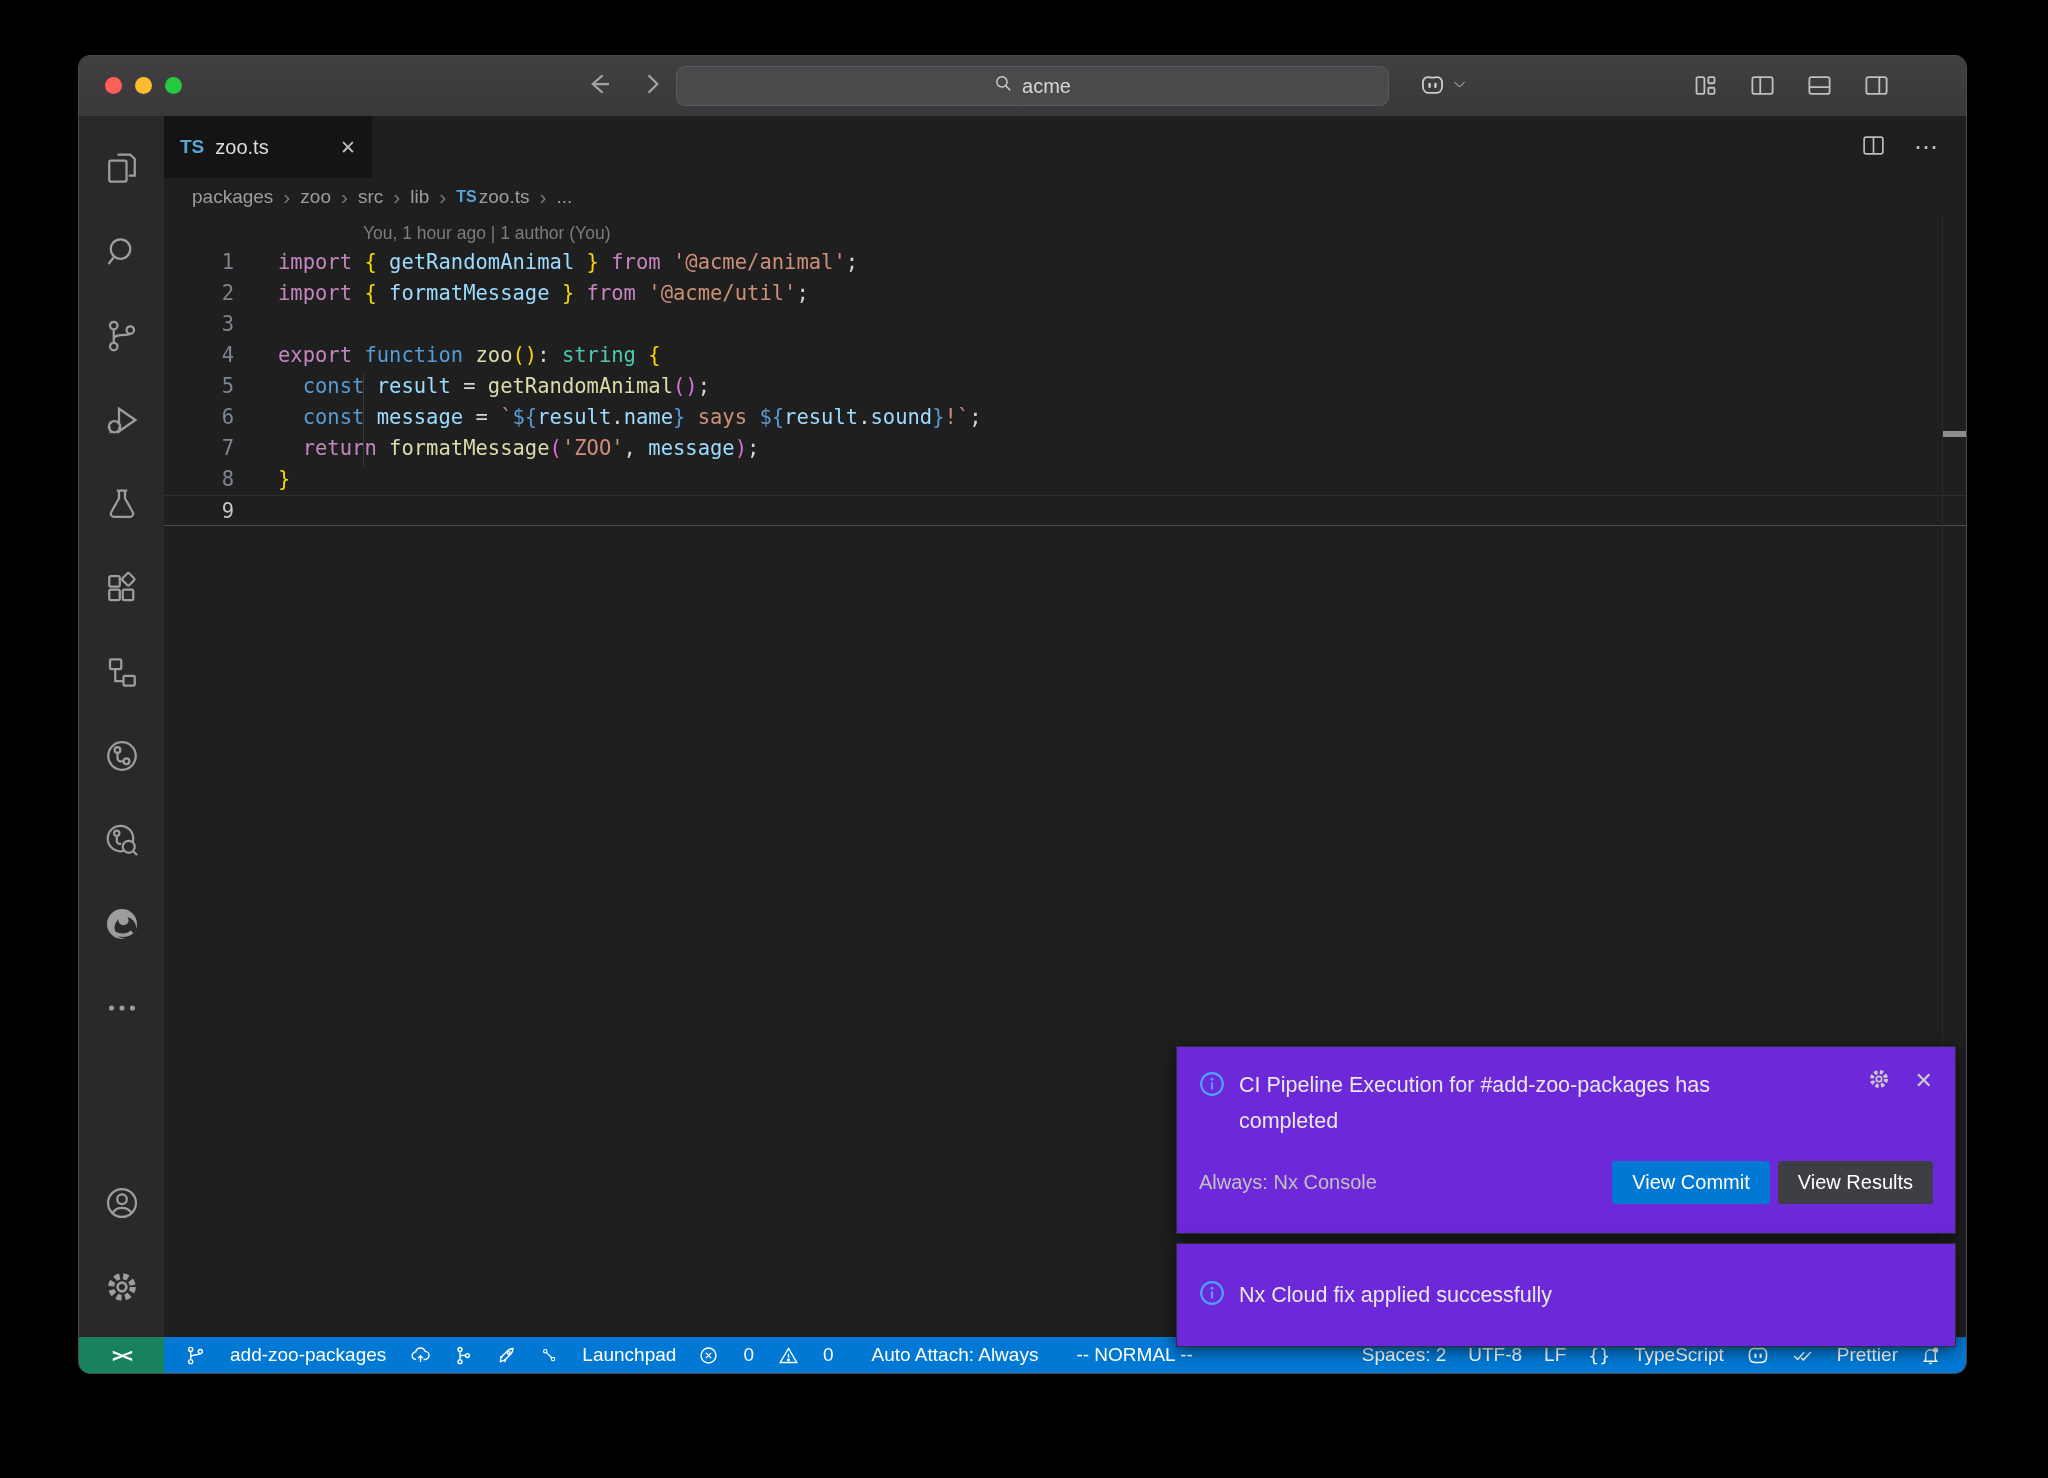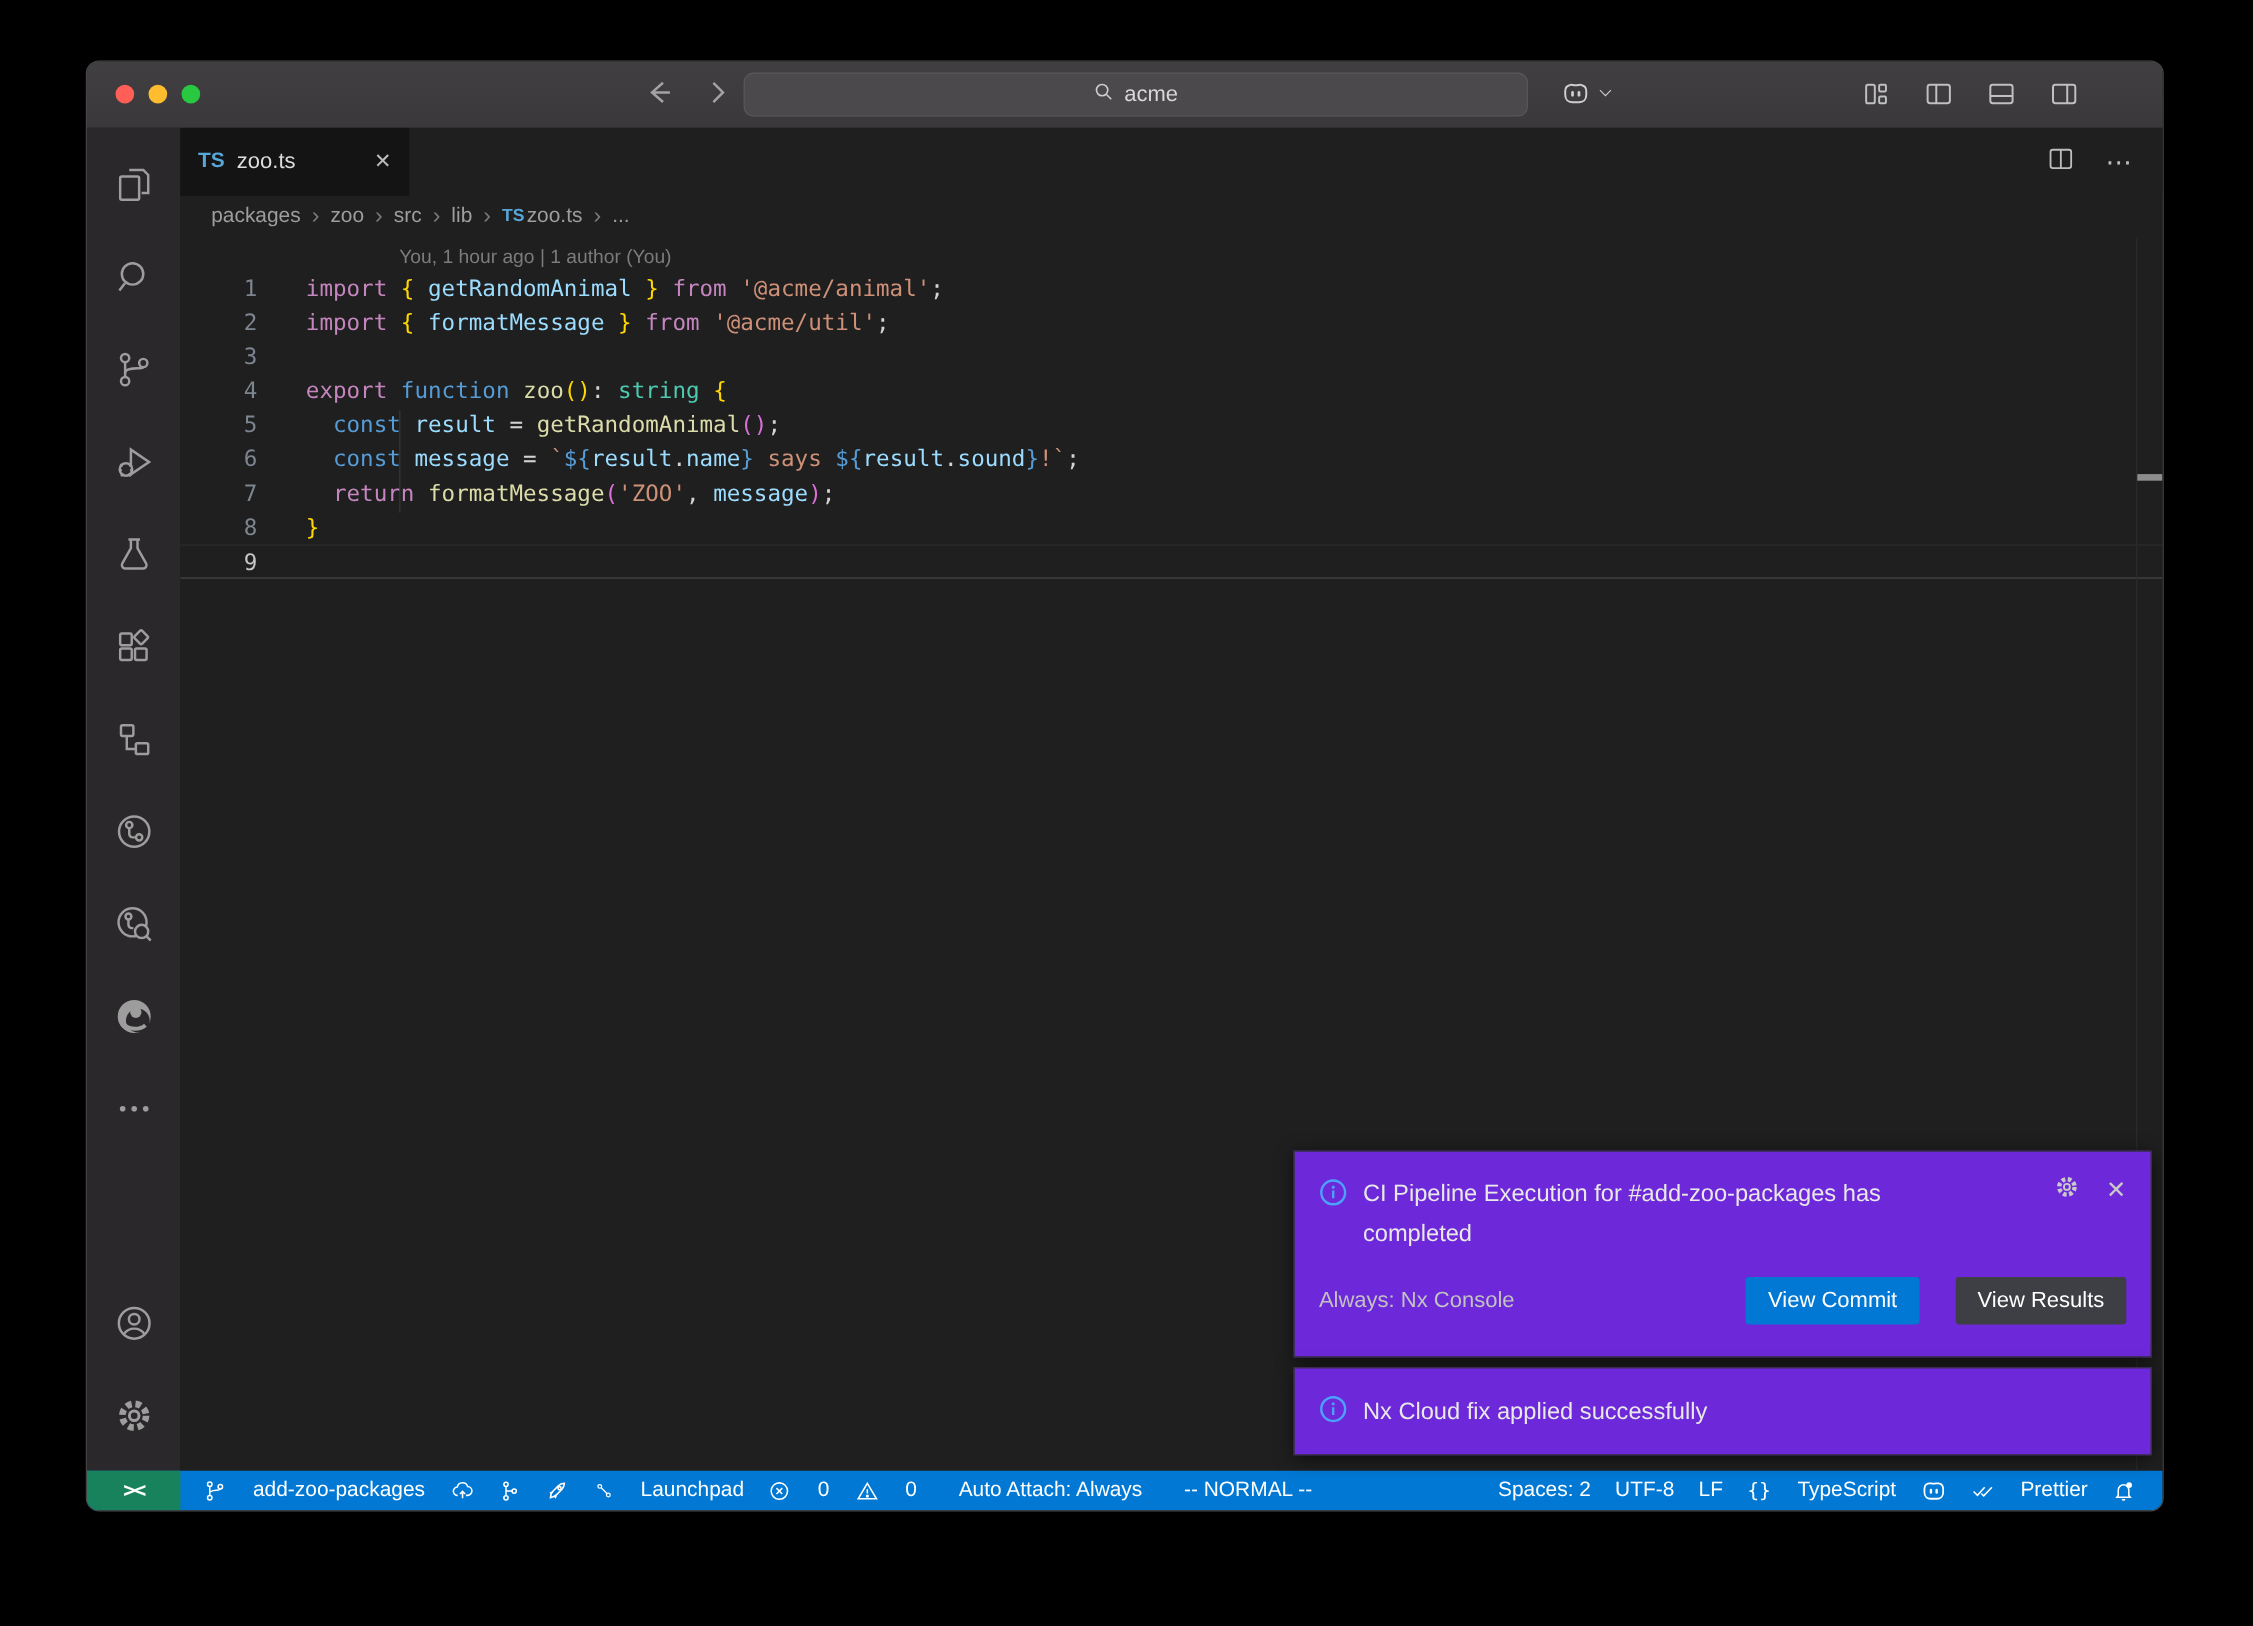--- a/index.html
+++ b/index.html
@@ -63,31 +63,31 @@
   .code-line.active .ln { color:#c6c6c6; }
   .indent-guide { position:absolute; left:199px; width:1px; background:#3a3a3a; }
   .ov-line { position:absolute; right:23px; top:0; bottom:0; width:1px; background:#2c2c2c; }
   .ov-mark { position:absolute; right:0; width:23px; height:6px; background:#8d8d8d; top:215px; }
 
   
   .toast { position:absolute; left:1097px; width:780px; background:#6d28d9;
            border:1px solid #303034; box-shadow:0 3px 16px rgba(0,0,0,.6);
            color:#e8e8e8; }
   .toast1 { top:990px; height:188px; padding:20px 22px; }
-  .toast2 { top:1187px; height:80px; padding:0 22px; display:flex; align-items:center; }
+  .toast2 { top:1187px; height:104px; padding:0 22px; display:flex; align-items:center; }
   .toast-head { display:flex; align-items:flex-start; gap:14px; }
   .info-ic { flex:none; margin-top:4px; }
   .info-ic svg { width:26px; height:26px; }
   .toast-msg { font-size:21.5px; line-height:36px; width:560px; }
   .toast-acts { margin-left:auto; display:flex; gap:24px; align-items:center; color:#c9c9c9; }
   .toast-acts svg { width:24px; height:24px; stroke:#c9c9c9; fill:none; }
   .toast-close { font-size:22px; color:#c9c9c9; }
   .toast-foot { display:flex; align-items:center; margin-top:22px; }
   .toast-src { color:#c2c2c2; font-size:20px; }
-  .toast-btns { margin-left:auto; display:flex; gap:33px; }
+  .toast-btns { margin-left:auto; display:flex; gap:8px; }
   .btn { font-size:20px; padding:10px 20px; border:none; border-radius:3px; color:#fff;
          font-family:"Liberation Sans", sans-serif; }
   .btn-primary { background:#0078d4; }
   .btn-secondary { background:#3e3f44; }
   .toast2 .toast-msg { width:auto; }
 
   
   .statusbar { height:36px; background:#0078d4; display:flex; align-items:center;
                color:#fff; font-size:19px; flex:none; }
   .sb-remote { width:85px; height:36px; background:#17825b; display:flex; align-items:center;

